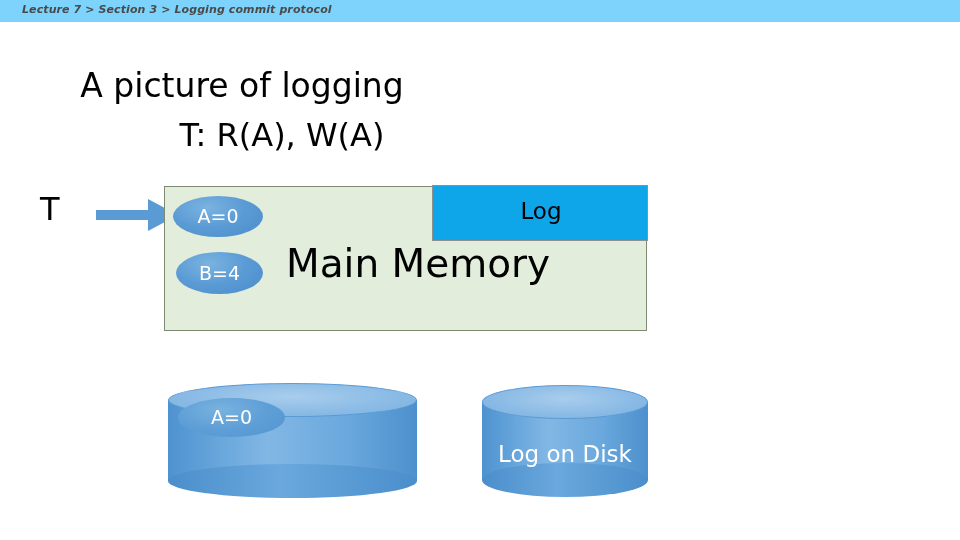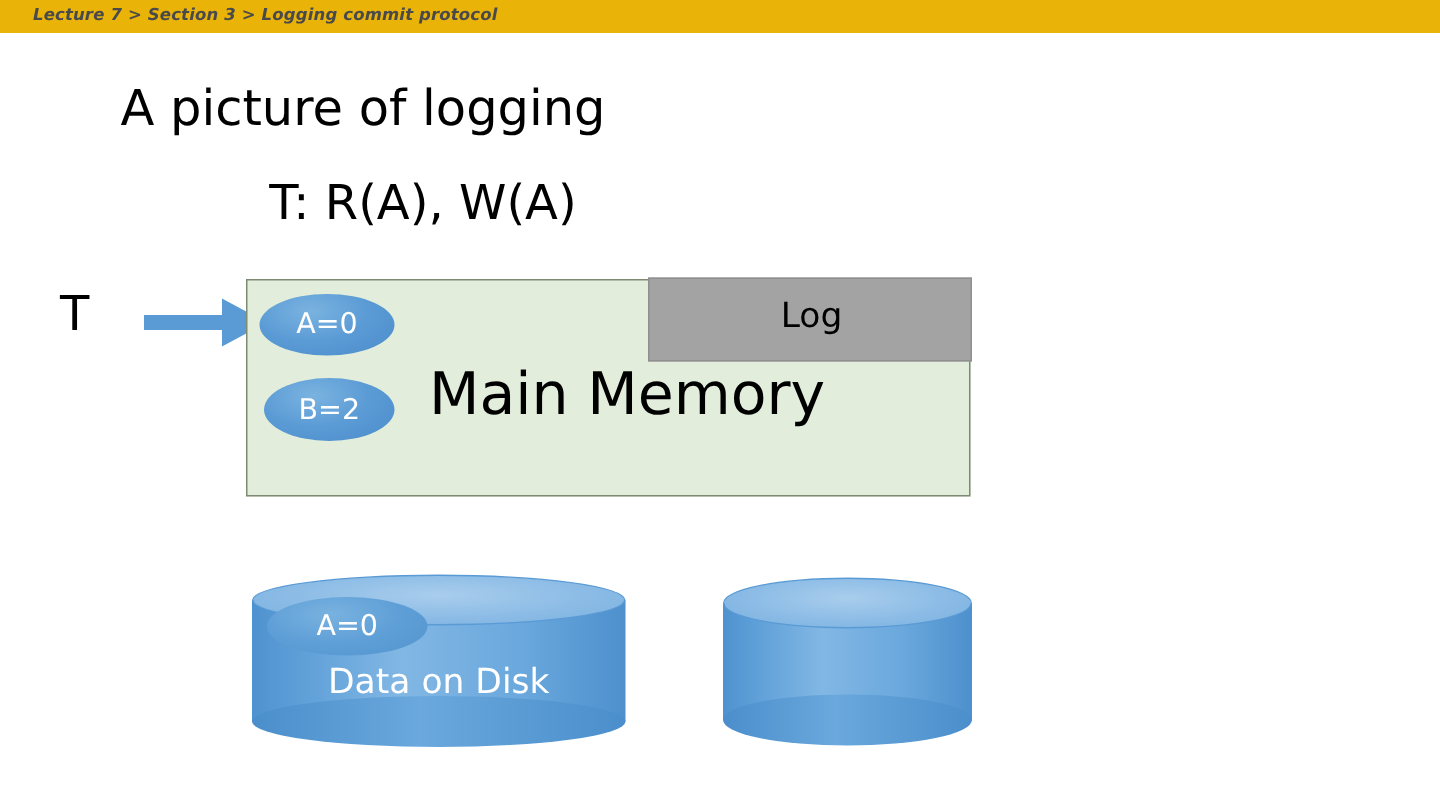--- a/index.html
+++ b/index.html
@@ -16,39 +16,39 @@
     -webkit-font-smoothing: antialiased;
   }
 
   
   #breadcrumb-bar {
     position: absolute;
     left: 0;
     top: 0;
     width: 960px;
     height: 22px;
-    background: #eab308;
+    background: #7dd3fc;
   }
   #breadcrumb-text {
     position: absolute;
     left: 22px;
     top: 3px;
     font-size: 11px;
     font-weight: bold;
     font-style: italic;
     color: #4a4a4a;
     letter-spacing: 0.1px;
     white-space: nowrap;
   }
 
   
   #slide-title {
     position: absolute;
     left: 62px;
-    top: 54px;
+    top: 68px;
     width: 360px;
     text-align: center;
     font-size: 33px;
     color: #000000;
     line-height: 1.1;
     white-space: nowrap;
   }
   #slide-subtitle {
     position: absolute;
     left: 62px;
@@ -99,21 +99,21 @@
     line-height: 1.1;
   }
 
   
   #log-box {
     position: absolute;
     left: 432px;
     top: 185px;
     width: 216px;
     height: 56px;
-    background: #a3a3a3;
+    background: #0ea5e9;
     border: 1px solid #8f8f8f;
     box-sizing: border-box;
   }
   #log-label {
     position: absolute;
     left: 0;
     top: 13px;
     width: 216px;
     text-align: center;
     font-size: 23px;
@@ -237,33 +237,33 @@
 <div id="txn-label">T</div>
 
 <svg id="txn-arrow" viewBox="0 0 82 38">
   <path d="M0 14 L52 14 L52 3 L82 19 L52 35 L52 24 L0 24 Z" fill="#5b9bd5"></path>
 </svg>
 
 <div id="main-memory-box"></div>
 
 <div class="mem-ellipse" id="mem-ellipse-a">A=0</div>
 
-<div class="mem-ellipse" id="mem-ellipse-b">B=2</div>
+<div class="mem-ellipse" id="mem-ellipse-b">B=4</div>
 
 <div id="main-memory-label">Main Memory</div>
 
 <div id="log-box">
   <div id="log-label">Log</div>
 </div>
 
 <div class="cylinder" id="data-disk-cylinder">
   <div class="cyl-body"></div>
   <div class="cyl-bottom"></div>
   <div class="cyl-top"></div>
   <div id="disk-ellipse-a">A=0</div>
-  <div class="cyl-label" id="data-disk-label">Data on Disk</div>
 </div>
 
 <div class="cylinder" id="log-disk-cylinder">
   <div class="cyl-body"></div>
   <div class="cyl-bottom"></div>
   <div class="cyl-top"></div>
+  <div class="cyl-label" id="log-disk-label">Log on Disk</div>
 </div>
 
 </body></html>

